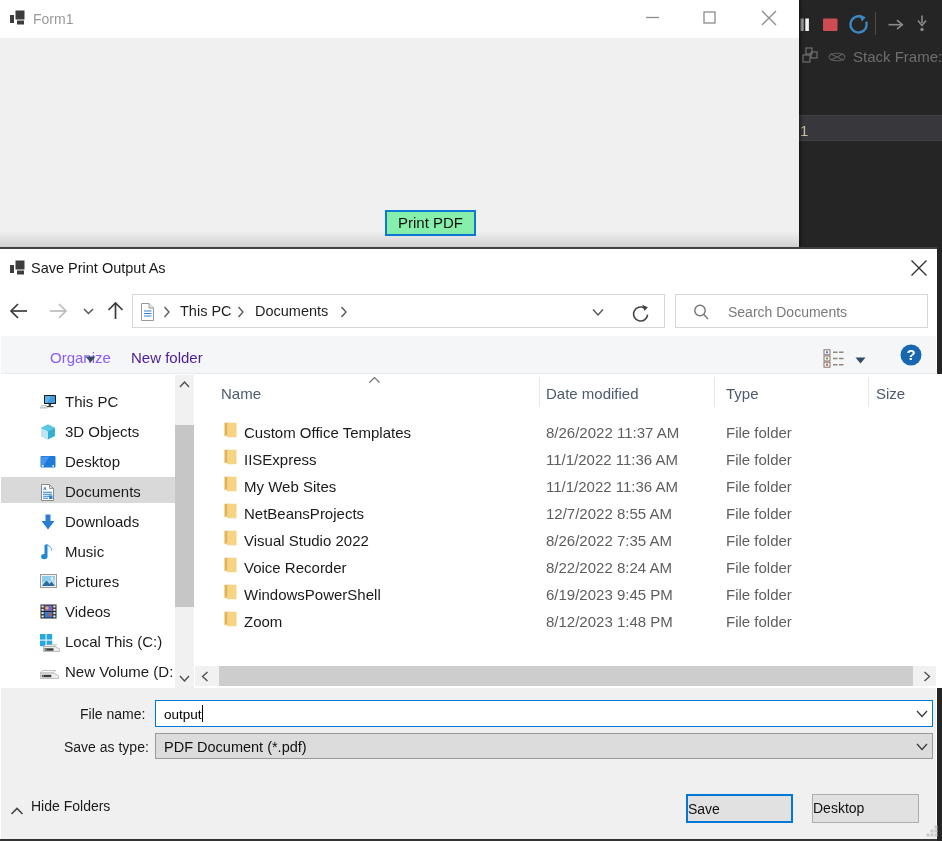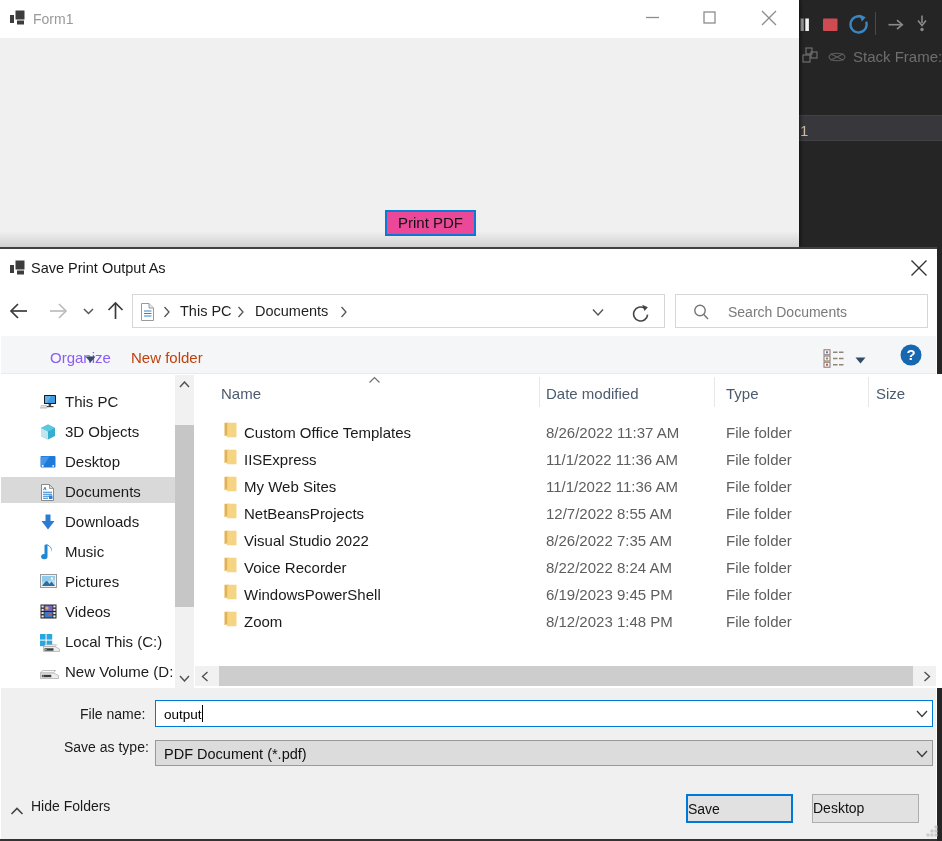--- a/index.html
+++ b/index.html
@@ -13,21 +13,21 @@
   #vs { left:797px; top:0; width:145px; height:841px; background:#252526; }
   #vs .hilite { left:1px; top:115px; width:144px; height:26px; background:#38383c;
     border-top:1px solid #424246; border-bottom:1px solid #424246; }
   #vs .hilite span { position:absolute; left:2px; top:6px; color:#cdbaa2; font-size:15px; }
   .vslabel { position:absolute; left:56px; top:48px; color:#6e6e6e; font-size:15px; white-space:nowrap; }
 
   
   #form1 { left:0; top:0; width:799px; height:247px; background:#f0f0f0; }
   #form1 .tbar { left:0; top:0; width:799px; height:38px; background:#ffffff; }
   #form1 .title { left:33px; top:11px; font-size:14px; color:#999999; }
-  #printbtn { left:385px; top:210px; width:91px; height:26px; background:#ec4899;
+  #printbtn { left:385px; top:210px; width:91px; height:26px; background:#86efac;
     border:2px solid #0c7bd8; font-size:15px; color:#111;
     text-align:center; line-height:22px; }
   #formshadow { left:0; top:231px; width:799px; height:16px;
     background:linear-gradient(rgba(0,0,0,0), rgba(0,0,0,0.13)); }
 
   
   #dlg { left:0; top:247px; width:937px; height:594px; background:#ffffff; }
   #dlgtop { left:0; top:0; width:937px; height:2px; background:#414141; }
   #dlgbot { left:0; top:592px; width:937px; height:2px; background:#333; }
   #dlg .dtitle { left:31px; top:13px; font-size:14.5px; color:#191919; }
@@ -37,21 +37,21 @@
   #crumbbox { left:132px; width:488px; }
   #refreshbox { left:619px; width:46px; border-left:none; }
   #searchbox { left:675px; width:253px; }
   .crumbtxt { position:absolute; top:8px; font-size:14.5px; color:#1f1f1f; }
   #searchtxt { position:absolute; left:52px; top:9px; font-size:14px; color:#7a7a7a; }
 
   
   #toolbar { left:1px; top:89px; width:935px; height:38px; background:#f5f6f7;
     border-bottom:1px solid #e9eaeb; }
   #toolbar .t1 { position:absolute; left:21px; top:13px; font-size:15px; color:#8b5cf6;margin-left:28px; }
-  #toolbar .t2 { position:absolute; left:130px; top:13px; font-size:15px; color:#c2410c; }
+  #toolbar .t2 { position:absolute; left:130px; top:13px; font-size:15px; color:#4c1d95; }
 
   
   #tree { left:1px; top:128px; width:174px; height:313px; background:#fff; }
   .ti { position:absolute; left:64px; font-size:15px; color:#1c1c1c; white-space:nowrap; }
   .tico { position:absolute; left:39px; }
   #treesel { left:0px; top:102px; width:174px; height:26px; background:#d9d9d9; }
   
   #vsb { left:175px; top:128px; width:19px; height:313px; background:#f1f1f1; }
   #vsb .thumb { position:absolute; left:0; top:50px; width:19px; height:182px; background:#c6c6c6; }
 
@@ -69,21 +69,21 @@
   #hsb { left:195px; top:419px; width:741px; height:20px; background:#f1f1f1; }
   #hsb .thumb { position:absolute; left:24px; top:0; width:694px; height:20px; background:#cdcdcd; }
 
   
   #bottom { left:1px; top:441px; width:935px; height:151px; background:#f0f0f0; }
   .blabel { position:absolute; font-size:14px; color:#1a1a1a; }
   #fninput { position:absolute; left:154px; top:12px; width:778px; height:27px; background:#fff;
     border:1px solid #0078d7; }
   #fninput span { position:absolute; left:8px; top:6px; font-size:13.5px; color:#000; }
   #fninput .caret { position:absolute; left:46px; top:4px; width:1px; height:17px; background:#000; }
-  #satype { position:absolute; left:154px; top:52px; width:778px; height:26px; background:#dcdcdc;
+  #satype { position:absolute; left:154px; top:45px; width:778px; height:26px; background:#dcdcdc;
     border:1px solid #999; }
   #satype span { position:absolute; left:8px; top:5px; font-size:14.5px; color:#111; }
 
   
   #hidef { position:absolute; left:30px; top:110px; font-size:14px; color:#1b1b1b; }
   .btn { position:absolute; top:106px; width:107px; height:29px; background:#e1e1e1;
     font-size:14px; color:#111; line-height:27px; }
   #savebtn { left:685px; border:2px solid #0078d7; }
   #cancelbtn { left:811px; border:1px solid #adadad; }
 </style>

